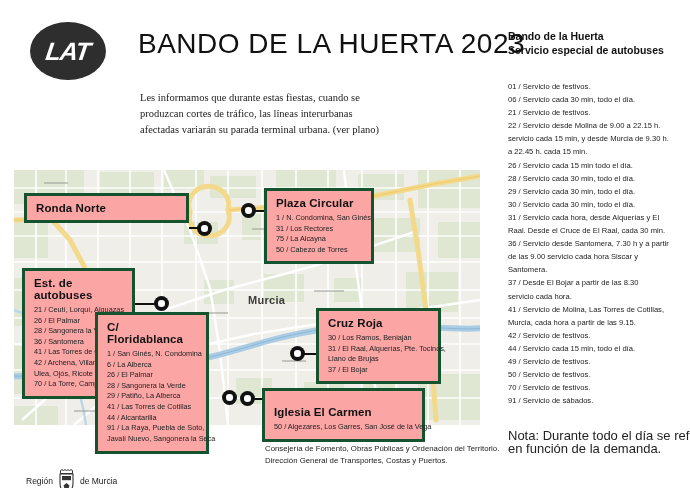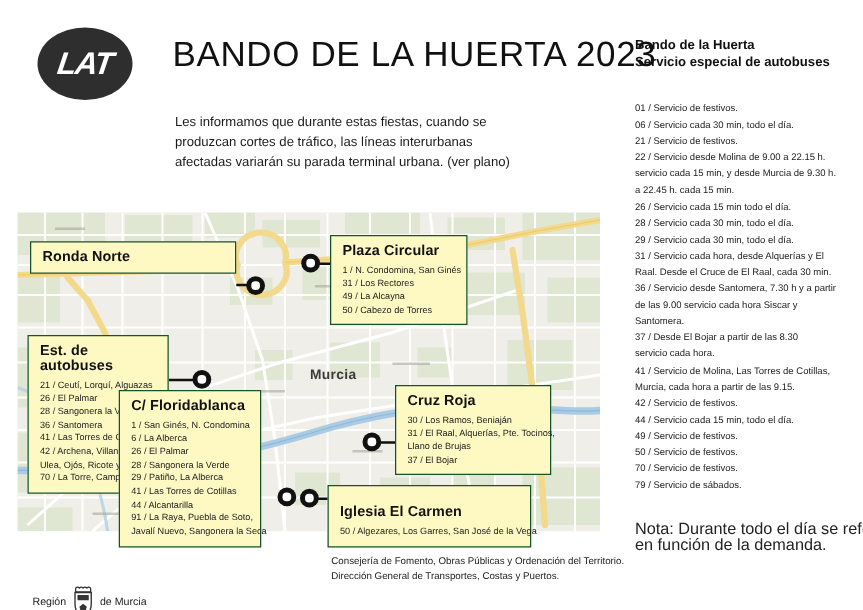--- a/index.html
+++ b/index.html
@@ -27,21 +27,21 @@
   }
   .main-title{
     position:absolute;left:138px;top:28px;
     font-size:28px;font-weight:400;letter-spacing:0.5px;
     color:#111;white-space:nowrap;
   }
   .intro{
     position:absolute;left:140px;top:90px;width:330px;
     font-size:10.5px;line-height:16px;color:#1b1b1b;
   }
-  .intro div{white-space:nowrap;}
+  .intro div{white-space:nowrap;font-family:Liberation Serif, serif;}
 
   
   .side{
     position:absolute;left:508px;top:30px;width:176px;
   }
   .side-title{
     font-size:10.5px;font-weight:bold;line-height:13.5px;color:#111;
   }
   .side-list{margin-top:23px;}
   .side-list .li{
@@ -60,21 +60,21 @@
   }
   .map svg{position:absolute;left:0;top:0;}
   .map-city-label{
     position:absolute;left:248px;top:294px;
     font-size:11px;font-weight:bold;color:#3b3b3b;
     letter-spacing:.3px;
   }
 
   
   .callout{
-    position:absolute;background:#fef9c3;border:1px solid #14532d;
+    position:absolute;background:#fca5a5;border:3px solid #14532d;
     box-sizing:border-box;
     box-shadow:0 0 0 0 rgba(0,0,0,0);
   }
   .callout h3{
     margin:0;font-size:11.5px;font-weight:bold;color:#111;
     letter-spacing:.1px;
   }
   .callout .row{
     font-size:7.3px;line-height:10.6px;color:#222;white-space:nowrap;
   }
@@ -141,35 +141,36 @@
     <div class="side-list">
       <div class="li">01 / Servicio de festivos.</div>
       <div class="li">06 / Servicio cada 30 min, todo el día.</div>
       <div class="li">21 / Servicio de festivos.</div>
       <div class="li">22 / Servicio desde Molina de  9.00 a 22.15 h.</div>
       <div class="li">servicio cada 15 min, y desde Murcia de 9.30 h.</div>
       <div class="li">a 22.45 h. cada 15 min.</div>
       <div class="li">26 / Servicio cada 15 min todo el día.</div>
       <div class="li">28 / Servicio cada 30 min, todo el día.</div>
       <div class="li">29 / Servicio cada 30 min, todo el día.</div>
+      <div class="li">30 / Servicio cada 30 min, todo el día.</div>
       <div class="li">31 / Servicio cada hora, desde Alquerías y El</div>
       <div class="li">Raal. Desde el Cruce de El Raal, cada 30 min.</div>
       <div class="li">36 / Servicio desde Santomera, 7.30 h y a partir</div>
       <div class="li">de las 9.00 servicio cada hora Siscar y</div>
       <div class="li">Santomera.</div>
       <div class="li">37 / Desde El Bojar a partir de las 8.30</div>
       <div class="li">servicio cada hora.</div>
       <div class="li">41 / Servicio de Molina, Las Torres de Cotillas,</div>
       <div class="li">Murcia, cada hora a partir de las 9.15.</div>
       <div class="li">42 / Servicio de festivos.</div>
       <div class="li">44 / Servicio cada 15 min, todo el día.</div>
       <div class="li">49 / Servicio de festivos.</div>
       <div class="li">50 / Servicio de festivos.</div>
       <div class="li">70 / Servicio de festivos.</div>
-      <div class="li">79 / Servicio de sábados.</div>
+      <div class="li">91 / Servicio de sábados.</div>
     </div>
     <div class="side-note">
       <div>Nota: Durante todo el día se reforzarán las líneas</div>
       <div>en función de la demanda.</div>
     </div>
   </div>
 
   <div class="map">
     <svg width="466" height="255" viewBox="0 0 466 255">
       <rect x="0" y="0" width="466" height="255" fill="#efeee9"></rect>
@@ -289,21 +290,21 @@
 
   <div class="callout c-ronda">
     <h3>Ronda Norte</h3>
   </div>
 
   <div class="callout c-plaza">
     <h3>Plaza Circular</h3>
     <div class="rows">
       <div class="row">1 / N. Condomina, San Ginés</div>
       <div class="row">31 / Los Rectores</div>
-      <div class="row">49 / La Alcayna</div>
+      <div class="row">75 / La Alcayna</div>
       <div class="row">50 / Cabezo de Torres</div>
     </div>
   </div>
 
   <div class="callout c-est">
     <h3>Est. de autobuses</h3>
     <div class="rows">
       <div class="row">21 / Ceutí, Lorquí, Alguazas</div>
       <div class="row">26 / El Palmar</div>
       <div class="row">28 / Sangonera la Verde</div>

